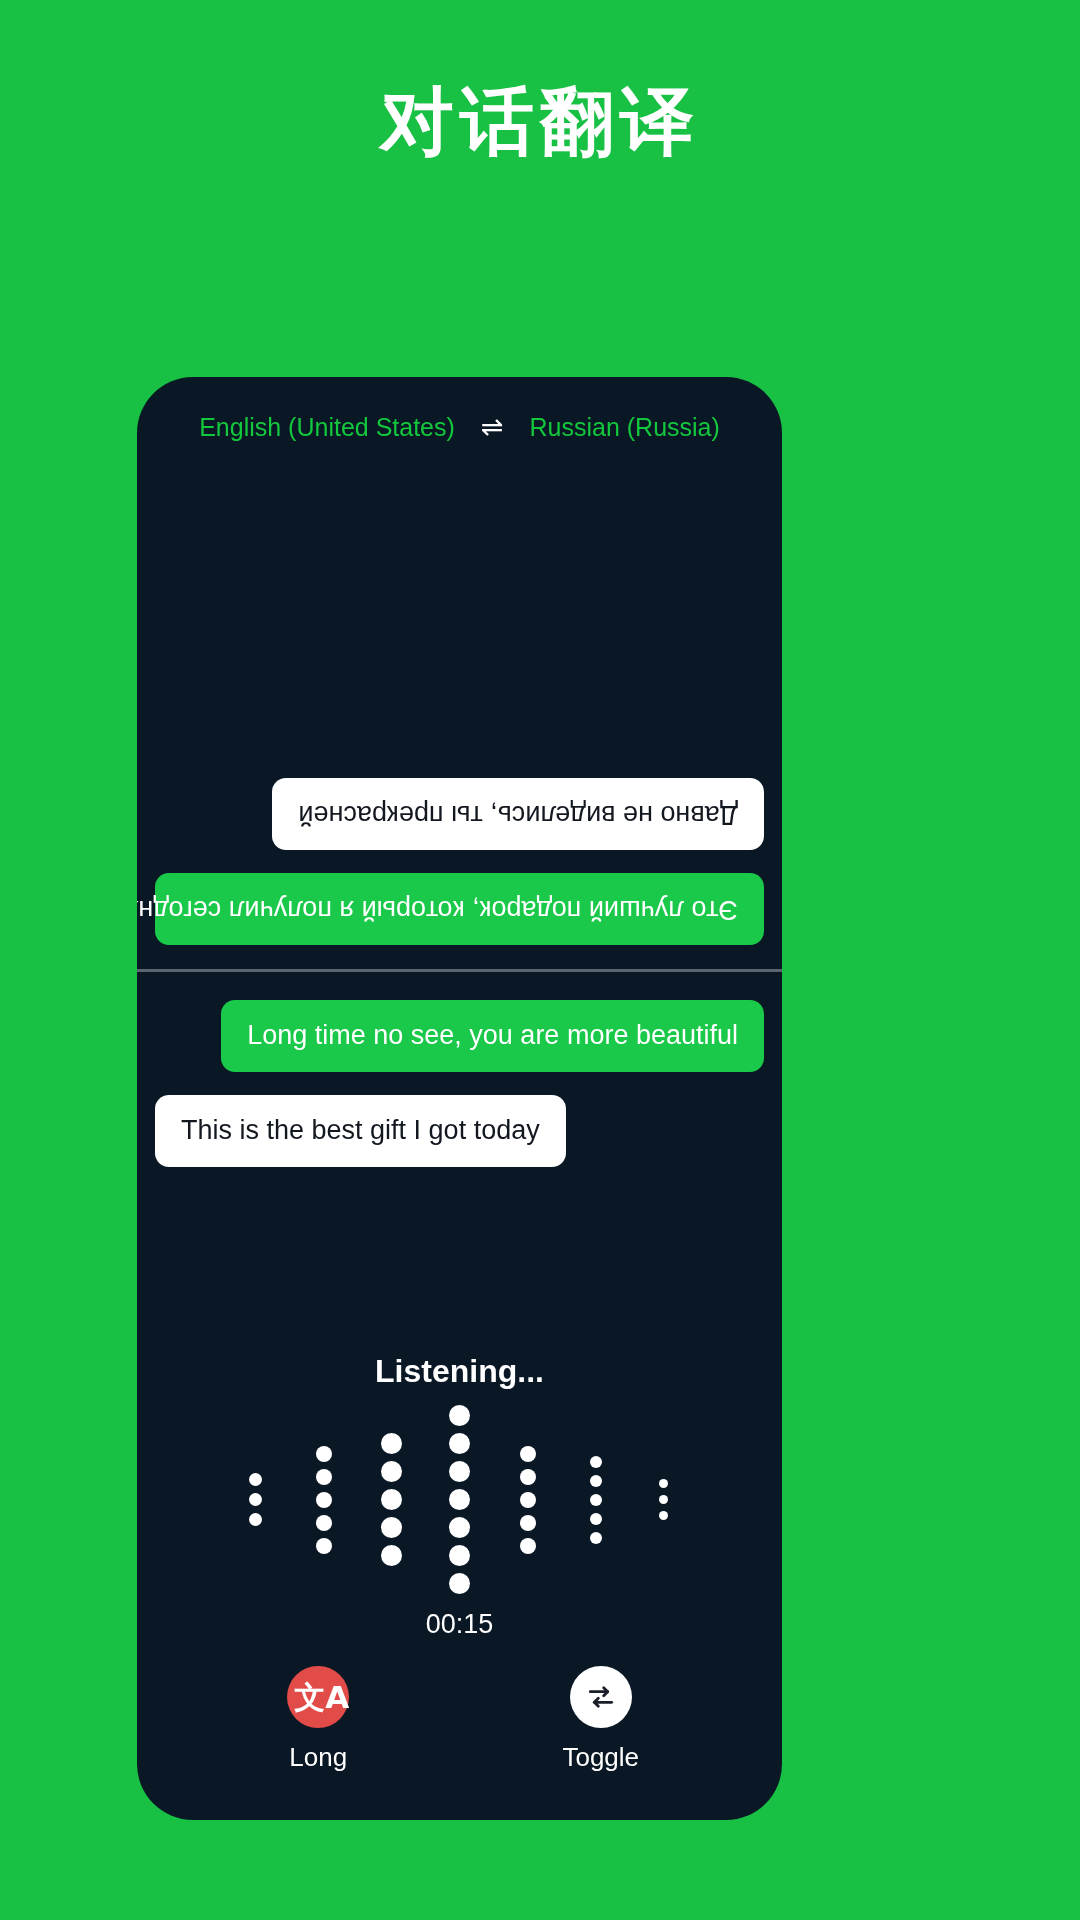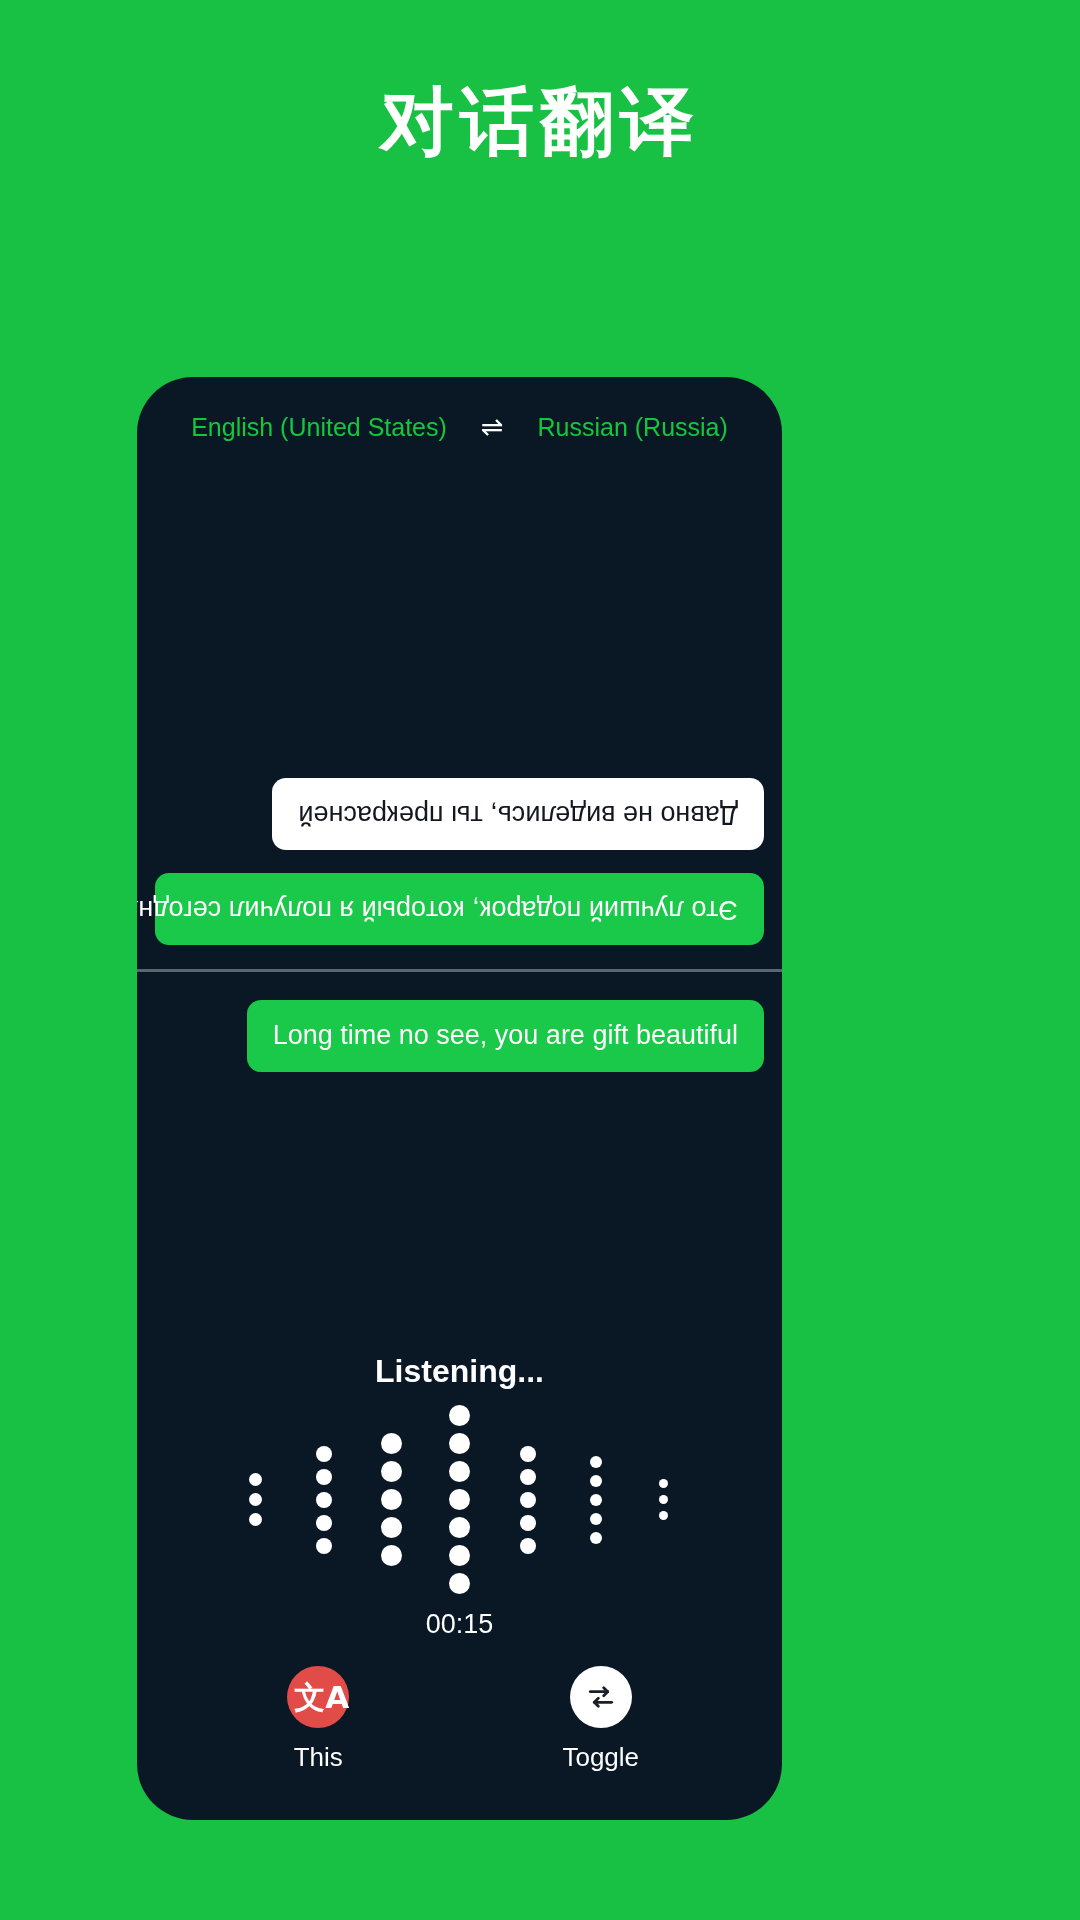--- a/index.html
+++ b/index.html
@@ -44,21 +44,21 @@
   }
 
   
   .lang-bar {
     height: 100px;
     flex: 0 0 100px;
     display: flex;
     align-items: center;
     justify-content: center;
     padding: 0 18px;
-    gap: 28px;
+    gap: 20px;
   }
   .lang-name {
     color: #13c83c;
     font-size: 25px;
     white-space: nowrap;
   }
   .lang-swap-icon {
     color: #ffffff;
     font-size: 27px;
     line-height: 1;
@@ -208,21 +208,22 @@
   </div>
 
   <div class="pane" id="pane-top">
       <div class="bubble green align-right">Это лучший подарок, который я получил сегодня</div>
       <div class="bubble white align-left">Давно не виделись, ты прекрасней</div>
     </div>
 
   <div class="divider"></div>
 
   <div class="pane" id="pane-bottom">
-      <div class="bubble green align-right">Long time no see, you are gift beautiful</div>
+      <div class="bubble green align-right">Long time no see, you are more beautiful</div>
+      <div class="bubble white align-left">This is the best gift I got today</div>
     </div>
 
   <div id="mic-area">
     <div id="listening-label">Listening...</div>
     <div id="waveform">
         <div class="wave-col">
           <span class="wave-dot" style="width: 13px; height: 13px;"></span>
           <span class="wave-dot" style="width: 13px; height: 13px;"></span>
           <span class="wave-dot" style="width: 13px; height: 13px;"></span>
         </div>
@@ -270,21 +271,21 @@
         </div>
       </div>
     <div id="timer">00:15</div>
   </div>
 
   <div id="controls">
       <div class="ctrl">
         <div class="ctrl-circle red">
           <span class="glyph-translate">文A</span>
         </div>
-        <div class="ctrl-label">This</div>
+        <div class="ctrl-label">Long</div>
       </div>
       <div class="ctrl">
         <div class="ctrl-circle white">
           <svg width="32" height="32" viewBox="0 0 24 24" fill="none" stroke="#1a1f29" stroke-width="2.1" stroke-linecap="round" stroke-linejoin="round">
             <path d="M4 8h13"></path>
             <path d="M14 5l3 3-3 3"></path>
             <path d="M20 16H7"></path>
             <path d="M10 13l-3 3 3 3"></path>
           </svg>
         </div>

